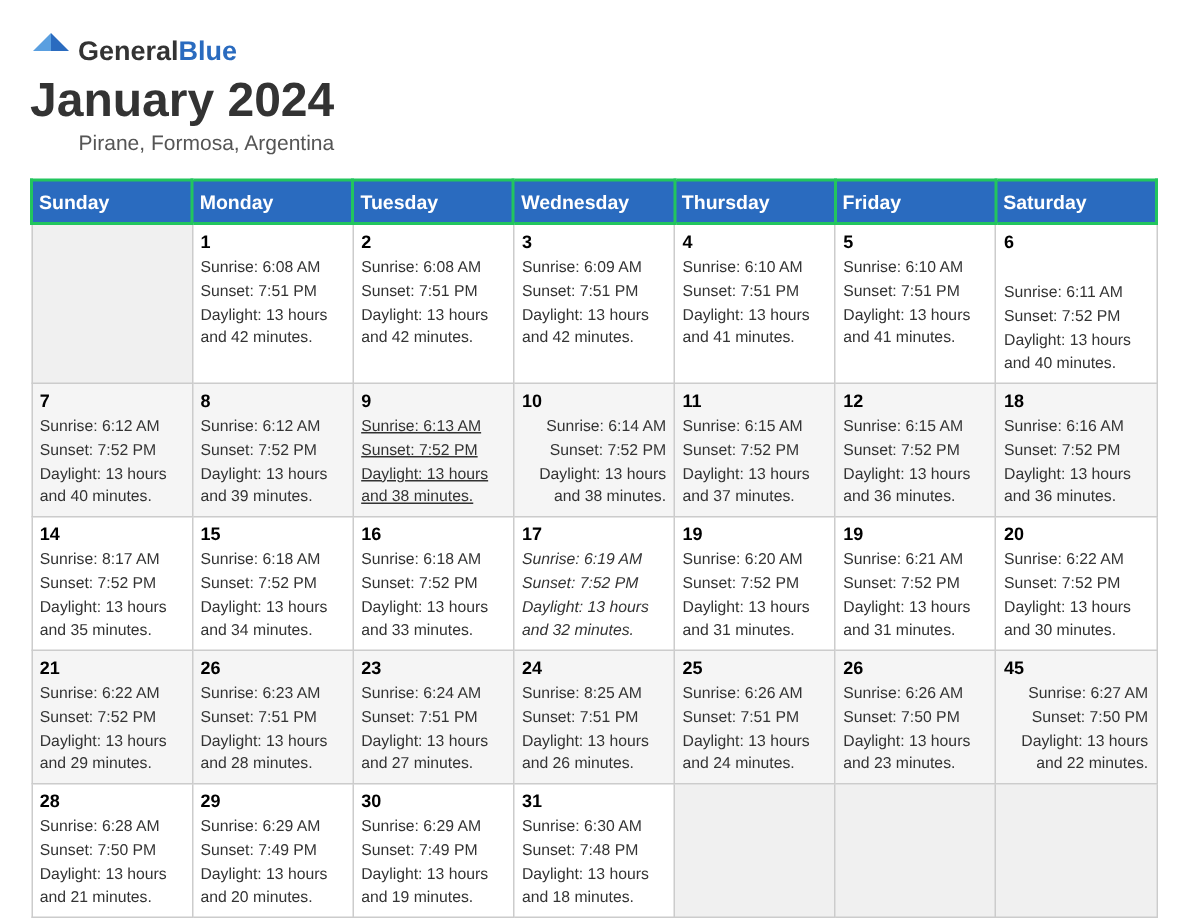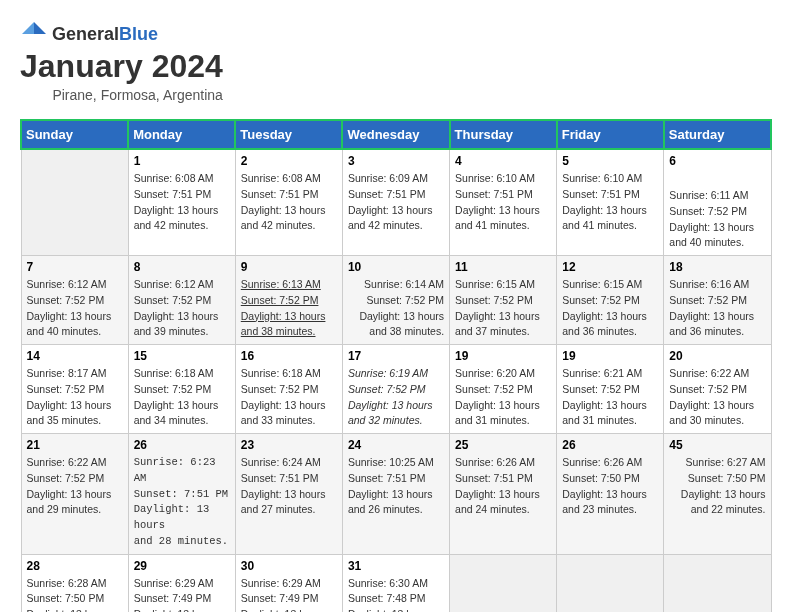--- a/index.html
+++ b/index.html
@@ -274,35 +274,35 @@
       <tr>
         <td>
           <span class="day-number">21</span>
           <div class="day-info" style="white-space: pre-line;">Sunrise: 6:22 AM
 Sunset: 7:52 PM
 Daylight: 13 hours
 and 29 minutes.</div>
         </td>
         <td>
           <span class="day-number">26</span>
-          <div class="day-info" style="white-space: pre-line; font-family: Liberation Mono, monospace;">Sunrise: 6:23 AM
+          <div class="day-info" style="white-space: pre-line;">Sunrise: 6:23 AM
 Sunset: 7:51 PM
 Daylight: 13 hours
 and 28 minutes.</div>
         </td>
         <td>
           <span class="day-number">23</span>
           <div class="day-info" style="white-space: pre-line;">Sunrise: 6:24 AM
 Sunset: 7:51 PM
 Daylight: 13 hours
 and 27 minutes.</div>
         </td>
         <td>
           <span class="day-number">24</span>
-          <div class="day-info" style="white-space: pre-line;">Sunrise: 10:25 AM
+          <div class="day-info" style="white-space: pre-line;">Sunrise: 8:25 AM
 Sunset: 7:51 PM
 Daylight: 13 hours
 and 26 minutes.</div>
         </td>
         <td>
           <span class="day-number">25</span>
           <div class="day-info" style="white-space: pre-line;">Sunrise: 6:26 AM
 Sunset: 7:51 PM
 Daylight: 13 hours
 and 24 minutes.</div>

